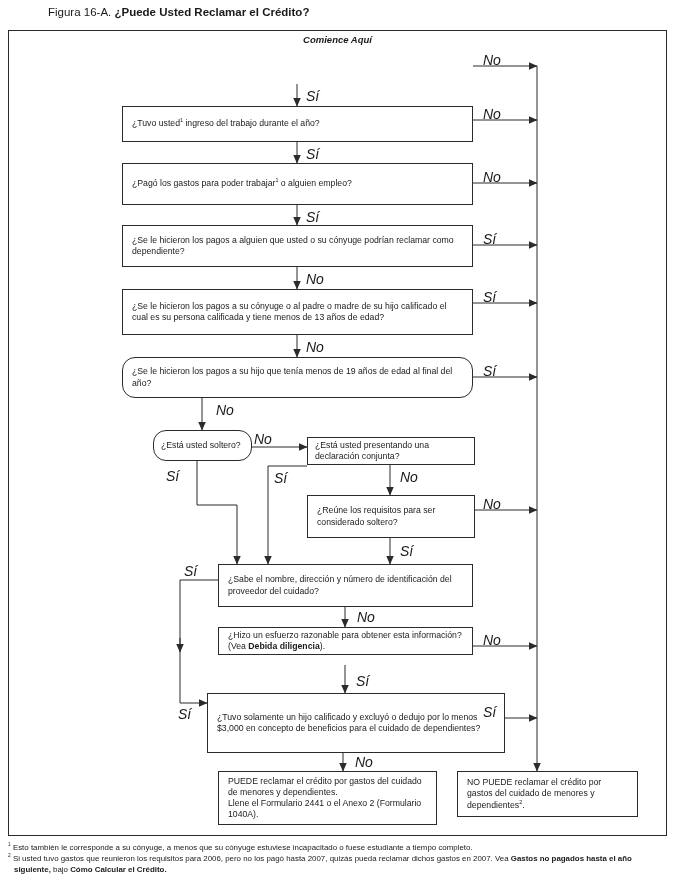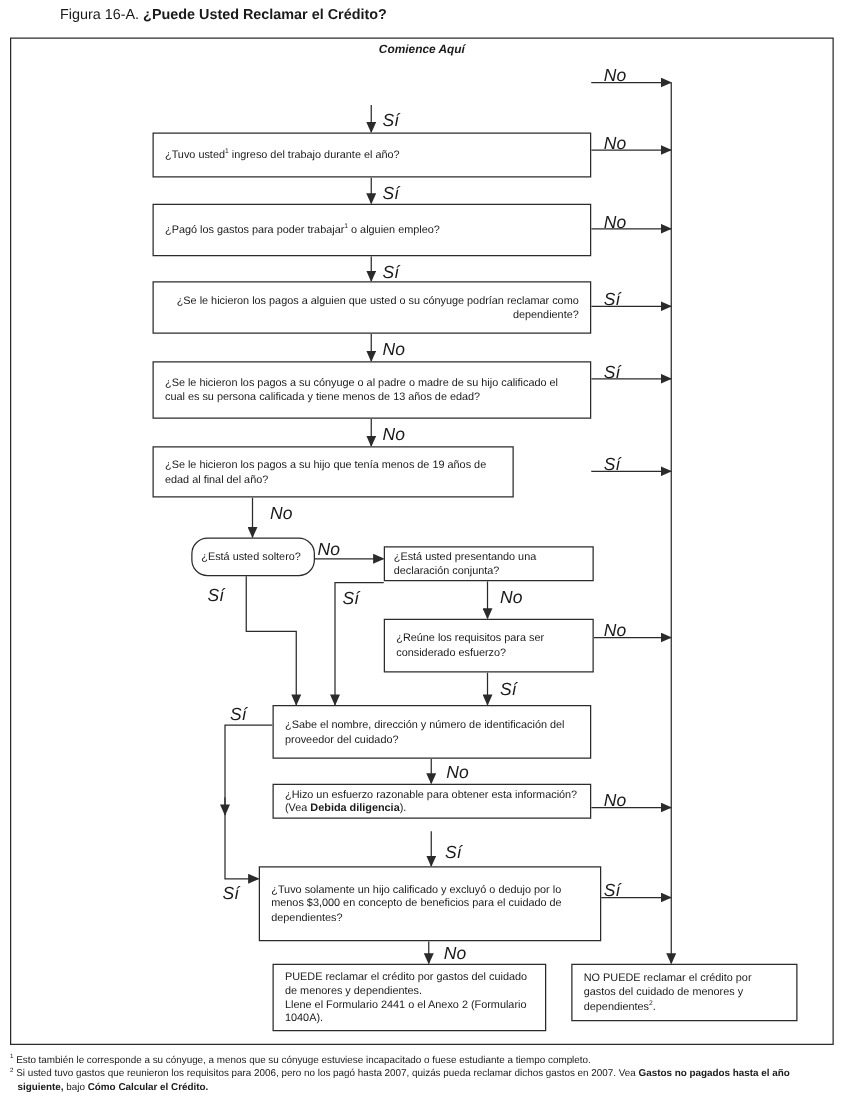--- a/index.html
+++ b/index.html
@@ -73,53 +73,53 @@
 
 
   <div class="box" style="left:122px;top:106px;width:351px;height:36px;">
     <span><span>¿Tuvo usted</span><sup>1</sup><span> ingreso del trabajo durante el año?</span></span>
   </div>
 
   <div class="box" style="left:122px;top:163px;width:351px;height:42px;">
     <span><span>¿Pagó los gastos para poder trabajar</span><sup>1</sup><span> o alguien empleo?</span></span>
   </div>
 
-  <div class="box" style="left:122px;top:225px;width:351px;height:42px;text-align:right;">
+  <div class="box" style="left:122px;top:225px;width:351px;height:42px;">
     <span>¿Se le hicieron los pagos a alguien que usted o su cónyuge podrían reclamar como dependiente?</span>
   </div>
 
   <div class="box" style="left:122px;top:289px;width:351px;height:46px;">
     <span>¿Se le hicieron los pagos a su cónyuge o al padre o madre de su hijo calificado el cual es su persona calificada y tiene menos de 13 años de edad?</span>
   </div>
 
-  <div class="box" style="left:122px;top:357px;width:289px;height:41px;">
+  <div class="box" style="left:122px;top:357px;width:351px;height:41px;border-radius:13px;">
     <span>¿Se le hicieron los pagos a su hijo que tenía menos de 19 años de edad al final del año?</span>
   </div>
 
   <div class="box tight" style="left:153px;top:430px;width:99px;height:31px;border-radius:13px;">
     <span>¿Está usted soltero?</span>
   </div>
 
   <div class="box tight" style="left:307px;top:437px;width:168px;height:28px;">
     <span>¿Está usted presentando una declaración conjunta?</span>
   </div>
 
   <div class="box" style="left:307px;top:495px;width:168px;height:43px;">
-    <span>¿Reúne los requisitos para ser considerado esfuerzo?</span>
+    <span>¿Reúne los requisitos para ser considerado soltero?</span>
   </div>
 
   <div class="box" style="left:218px;top:564px;width:255px;height:43px;">
     <span>¿Sabe el nombre, dirección y número de identificación del proveedor del cuidado?</span>
   </div>
 
   <div class="box" style="left:218px;top:627px;width:255px;height:28px;">
     <span><span>¿Hizo un esfuerzo razonable para obtener esta información? (Vea </span><b>Debida diligencia</b><span>).</span></span>
   </div>
 
-  <div class="box" style="left:207px;top:693px;width:274px;height:60px;justify-content:center;">
+  <div class="box" style="left:207px;top:693px;width:298px;height:60px;justify-content:center;">
     <span>¿Tuvo solamente un hijo calificado y excluyó o dedujo por lo menos $3,000 en concepto de beneficios para el cuidado de dependientes?</span>
   </div>
 
   <div class="box" style="left:218px;top:771px;width:219px;height:54px;">
     <span class="resline">PUEDE reclamar el crédito por gastos del cuidado de menores y dependientes.</span>
     <span class="resline">Llene el Formulario 2441 o el Anexo 2 (Formulario 1040A).</span>
   </div>
 
   <div class="box" style="left:457px;top:771px;width:181px;height:46px;">
     <span><span>NO PUEDE reclamar el crédito por gastos del cuidado de menores y dependientes</span><sup>2</sup><span>.</span></span>

